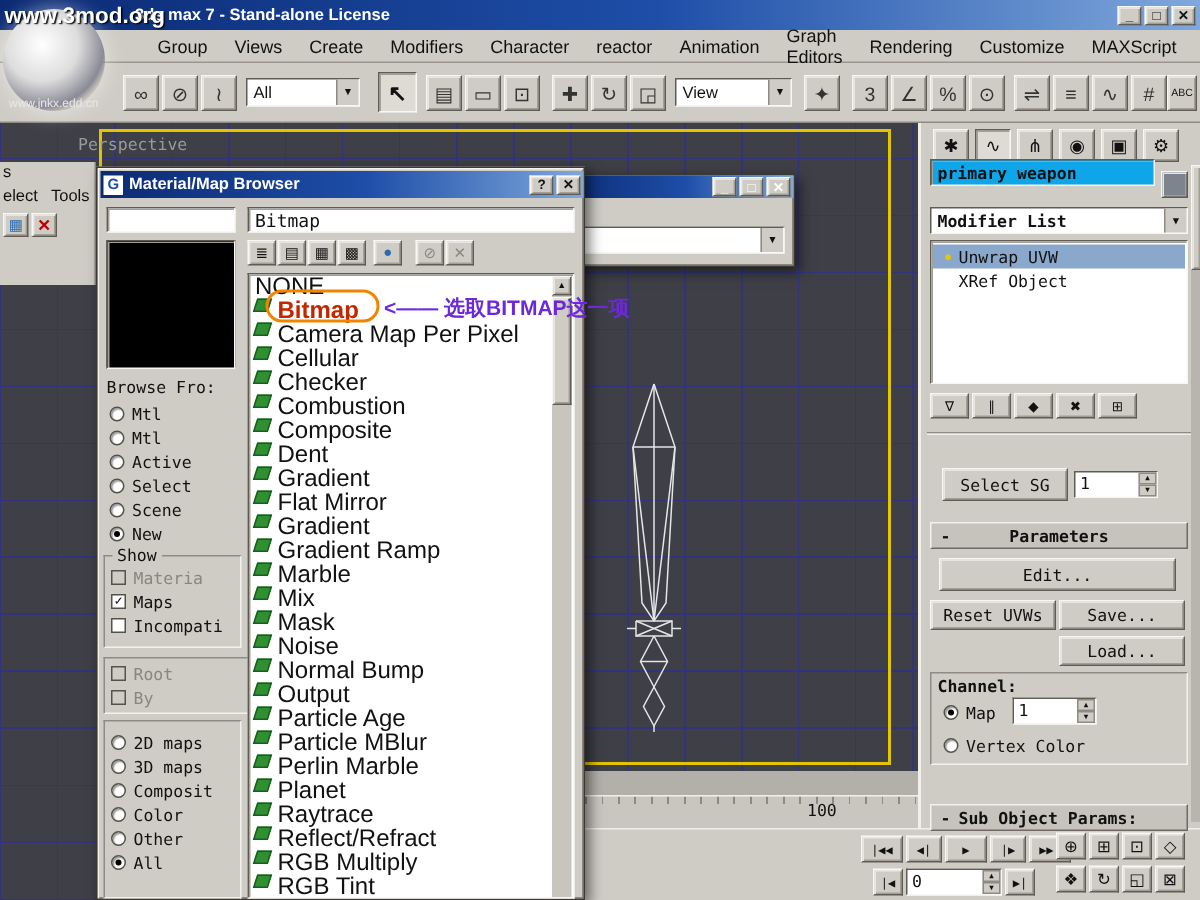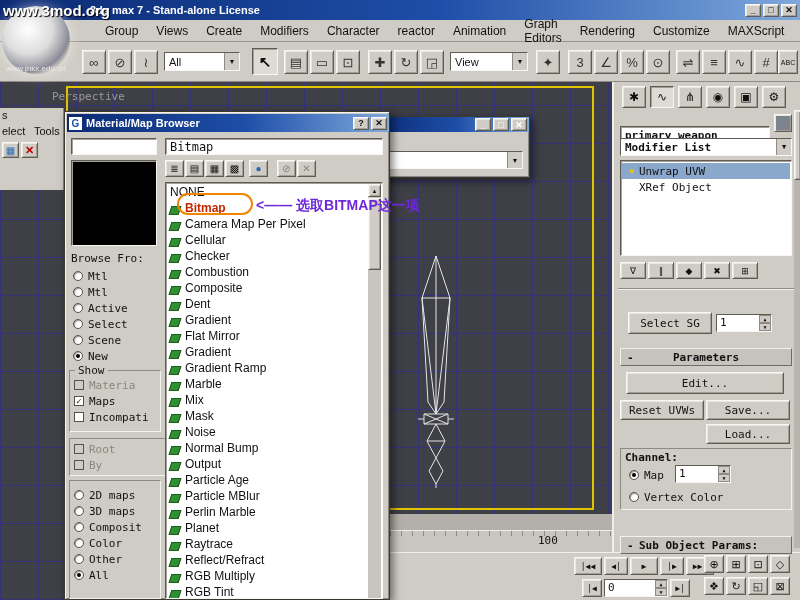--- a/index.html
+++ b/index.html
@@ -22,21 +22,21 @@
   .dd .arrow{width:15px;height:100%;font-size:7px;display:flex;align-items:center;justify-content:center;background:#cfccc5;border-left:1px solid #8f8b84;}
   .radio-row,.check-row{display:flex;align-items:center;height:16px;gap:5px;font-size:11px;}
   .radio{width:10px;height:10px;border-radius:50%;background:#fff;border:1px solid #55524c;box-shadow:inset 1px 1px 1px #999;position:relative;flex:0 0 auto;}
   .radio.sel::after{content:"";position:absolute;left:2px;top:2px;width:4px;height:4px;border-radius:50%;background:#000;}
   .check{width:10px;height:10px;background:#fff;border:1px solid #55524c;position:relative;flex:0 0 auto;font-size:9px;line-height:8px;text-align:center;}
   .check.on::after{content:"✓";}
   .dis{color:#8a867f;}
   .dis .check{background:#cfccc5;}
   .grp{border:1px solid;border-color:#8f8b84 #f3f1eb #f3f1eb #8f8b84;}
   .grp-legend{position:absolute;top:-7px;left:5px;background:#cfccc5;padding:0 3px;}
-  .item{display:flex;align-items:flex-end;height:16px;padding-left:4px;font-size:12px;white-space:nowrap;}
+  .item{display:flex;align-items:flex-start;height:16px;padding-left:4px;font-size:16px;white-space:nowrap;}
   .mapicon{width:10px;height:9px;background:#2f9032;border:1px solid #1c5c1e;transform:skewX(-18deg);margin-right:5px;flex:0 0 auto;}
   .hl{color:#c22800;font-weight:bold;}
   .roll{background:#c6c3bc;border:1px solid;border-color:#f3f1eb #6f6b64 #6f6b64 #f3f1eb;display:flex;align-items:center;justify-content:center;font-weight:bold;position:relative;}
   .roll .minus{position:absolute;left:6px;font-weight:bold;}
   .spin{display:flex;background:#fff;border:1px solid;border-color:#5f5c55 #f8f7f4 #f8f7f4 #5f5c55;}
   .spin .fld{flex:1;padding:1px 3px;}
   .spin .arr{width:12px;display:flex;flex-direction:column;}
   .spin .arr .btn{flex:1;font-size:5px;background:#cfccc5;border:1px solid #8f8b84;}
   .win{background:#cfccc5;border:1px solid #3c3933;box-shadow:inset 1px 1px 0 #f5f3ef, inset -1px -1px 0 #8a867f, 3px 3px 8px rgba(0,0,0,.5);}
   .menu-item{padding:2px 9px;}
@@ -119,21 +119,21 @@
 </div>
 
 <div class="abs" style="left:612px;top:82px;width:188px;height:470px;background:#cfccc5;border-left:2px solid #f1efe9;z-index:7">
   <div class="abs raised btn" style="left:8px;top:4px;width:24px;height:22px;font-size:12px">✱</div>
   <div class="abs raised btn pressed" style="left:36px;top:4px;width:24px;height:22px;font-size:12px">∿</div>
   <div class="abs raised btn" style="left:64px;top:4px;width:24px;height:22px;font-size:12px">⋔</div>
   <div class="abs raised btn" style="left:92px;top:4px;width:24px;height:22px;font-size:12px">◉</div>
   <div class="abs raised btn" style="left:120px;top:4px;width:24px;height:22px;font-size:12px">▣</div>
   <div class="abs raised btn" style="left:148px;top:4px;width:24px;height:22px;font-size:12px">⚙</div>
 
-  <div class="abs sunken mono" style="left:6px;top:44px;width:150px;height:18px;background:#ffffff;padding:2px 4px;font-size:11px;font-weight:bold">primary weapon</div>
+  <div class="abs sunken mono" style="left:6px;top:24px;width:150px;height:18px;background:#0ea5e9;padding:2px 4px;font-size:11px;font-weight:bold">primary weapon</div>
   <div class="abs raised" style="left:160px;top:32px;width:18px;height:18px;background:#7e848e"></div>
 
   <div class="abs dd mono" style="left:6px;top:56px;width:172px;height:18px;font-size:11px;font-weight:bold">
     <div class="lbl">Modifier List</div>
     <div class="arrow">▼</div>
   </div>
 
   <div class="abs sunken" style="left:6px;top:78px;width:172px;height:96px;background:#fff">
     <div class="abs" style="left:1px;top:2px;width:168px;height:16px;background:#8aa8cc;display:flex;align-items:center">
       <span class="glyph" style="width:14px;color:#e8c700;font-size:9px;margin-left:3px">●</span>

